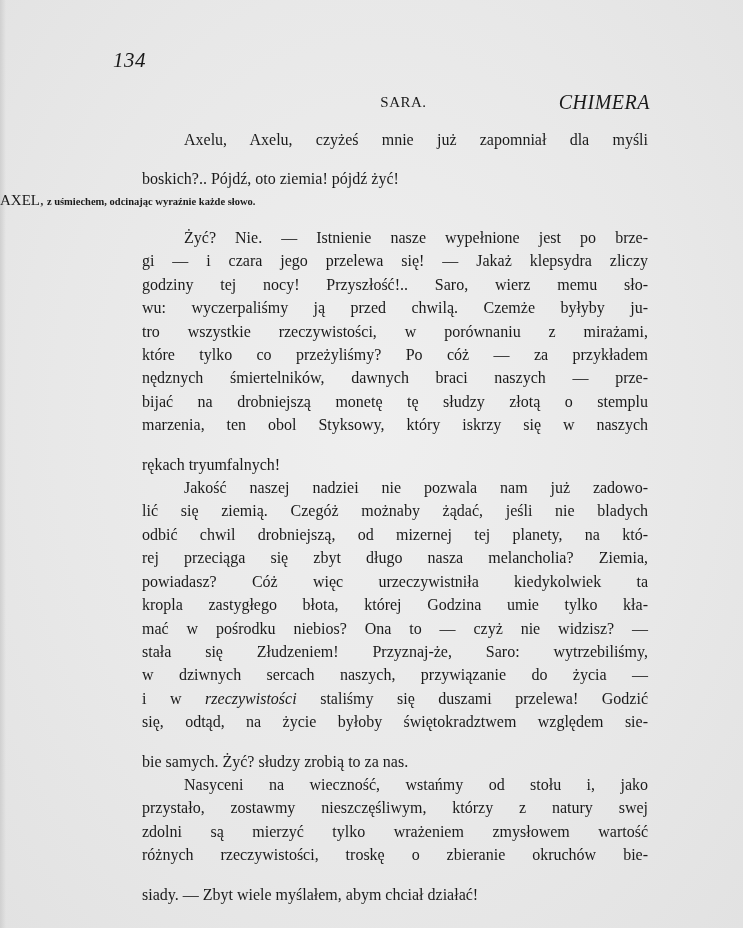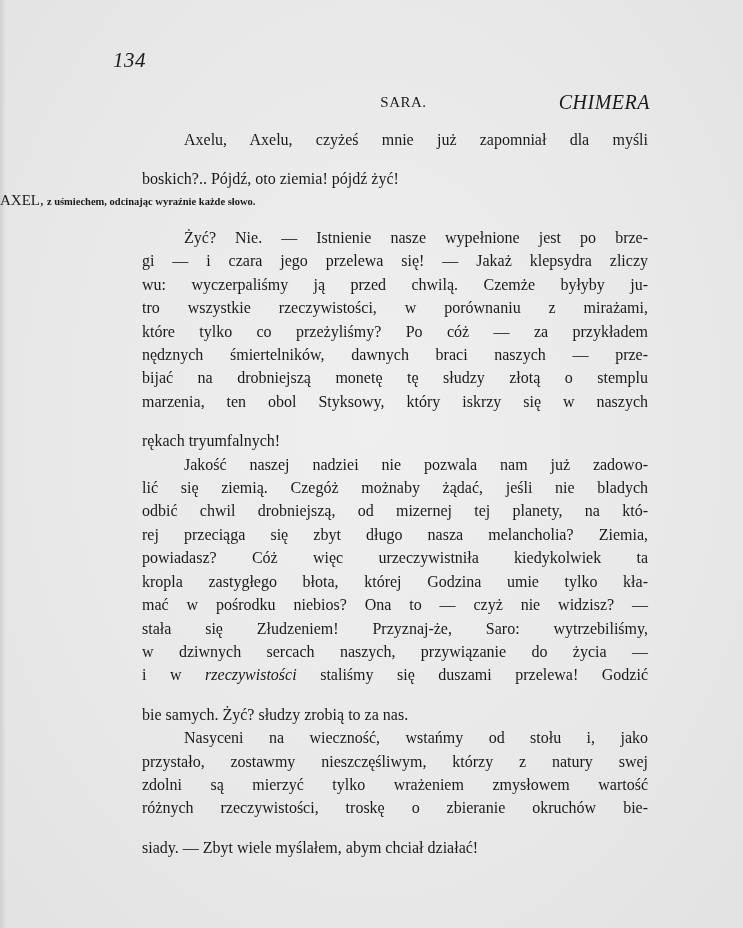--- a/index.html
+++ b/index.html
@@ -119,39 +119,41 @@
 
   <div class="stage-direction">
     <span class="name">AXEL,</span>
     <span class="dir">z uśmiechem, odcinając wyraźnie każde słowo.</span>
   </div>
 
   <div class="body-text axel-block">
     <div>
       <span class="line indent">Żyć? Nie. — Istnienie nasze wypełnione jest po brze-</span>
       <span class="line">gi — i czara jego przelewa się! — Jakaż klepsydra zliczy</span>
+      <span class="line">godziny tej nocy! Przyszłość!.. Saro, wierz memu sło-</span>
       <span class="line">wu: wyczerpaliśmy ją przed chwilą. Czemże byłyby ju-</span>
       <span class="line">tro wszystkie rzeczywistości, w porównaniu z mirażami,</span>
       <span class="line">które tylko co przeżyliśmy? Po cóż — za przykładem</span>
       <span class="line">nędznych śmiertelników, dawnych braci naszych — prze-</span>
       <span class="line">bijać na drobniejszą monetę tę słudzy złotą o stemplu</span>
       <span class="line">marzenia, ten obol Styksowy, który iskrzy się w naszych</span>
       <span class="line last">rękach tryumfalnych!</span>
     </div>
     <div>
       <span class="line indent">Jakość naszej nadziei nie pozwala nam już zadowo-</span>
       <span class="line">lić się ziemią. Czegóż możnaby żądać, jeśli nie bladych</span>
       <span class="line">odbić chwil drobniejszą, od mizernej tej planety, na któ-</span>
       <span class="line">rej przeciąga się zbyt długo nasza melancholia? Ziemia,</span>
       <span class="line">powiadasz? Cóż więc urzeczywistniła kiedykolwiek ta</span>
       <span class="line">kropla zastygłego błota, której Godzina umie tylko kła-</span>
       <span class="line">mać w pośrodku niebios? Ona to — czyż nie widzisz? —</span>
       <span class="line">stała się Złudzeniem! Przyznaj-że, Saro: wytrzebiliśmy,</span>
       <span class="line">w dziwnych sercach naszych, przywiązanie do życia —</span>
       <span class="line"><span>i w </span><span class="emph">rzeczywistości</span><span> staliśmy się duszami przelewa! Godzić</span></span>
+      <span class="line">się, odtąd, na życie byłoby świętokradztwem względem sie-</span>
       <span class="line last">bie samych. Żyć? słudzy zrobią to za nas.</span>
     </div>
     <div>
       <span class="line indent">Nasyceni na wieczność, wstańmy od stołu i, jako</span>
       <span class="line">przystało, zostawmy nieszczęśliwym, którzy z natury swej</span>
       <span class="line">zdolni są mierzyć tylko wrażeniem zmysłowem wartość</span>
       <span class="line">różnych rzeczywistości, troskę o zbieranie okruchów bie-</span>
       <span class="line last">siady. — Zbyt wiele myślałem, abym chciał działać!</span>
     </div>
   </div>

